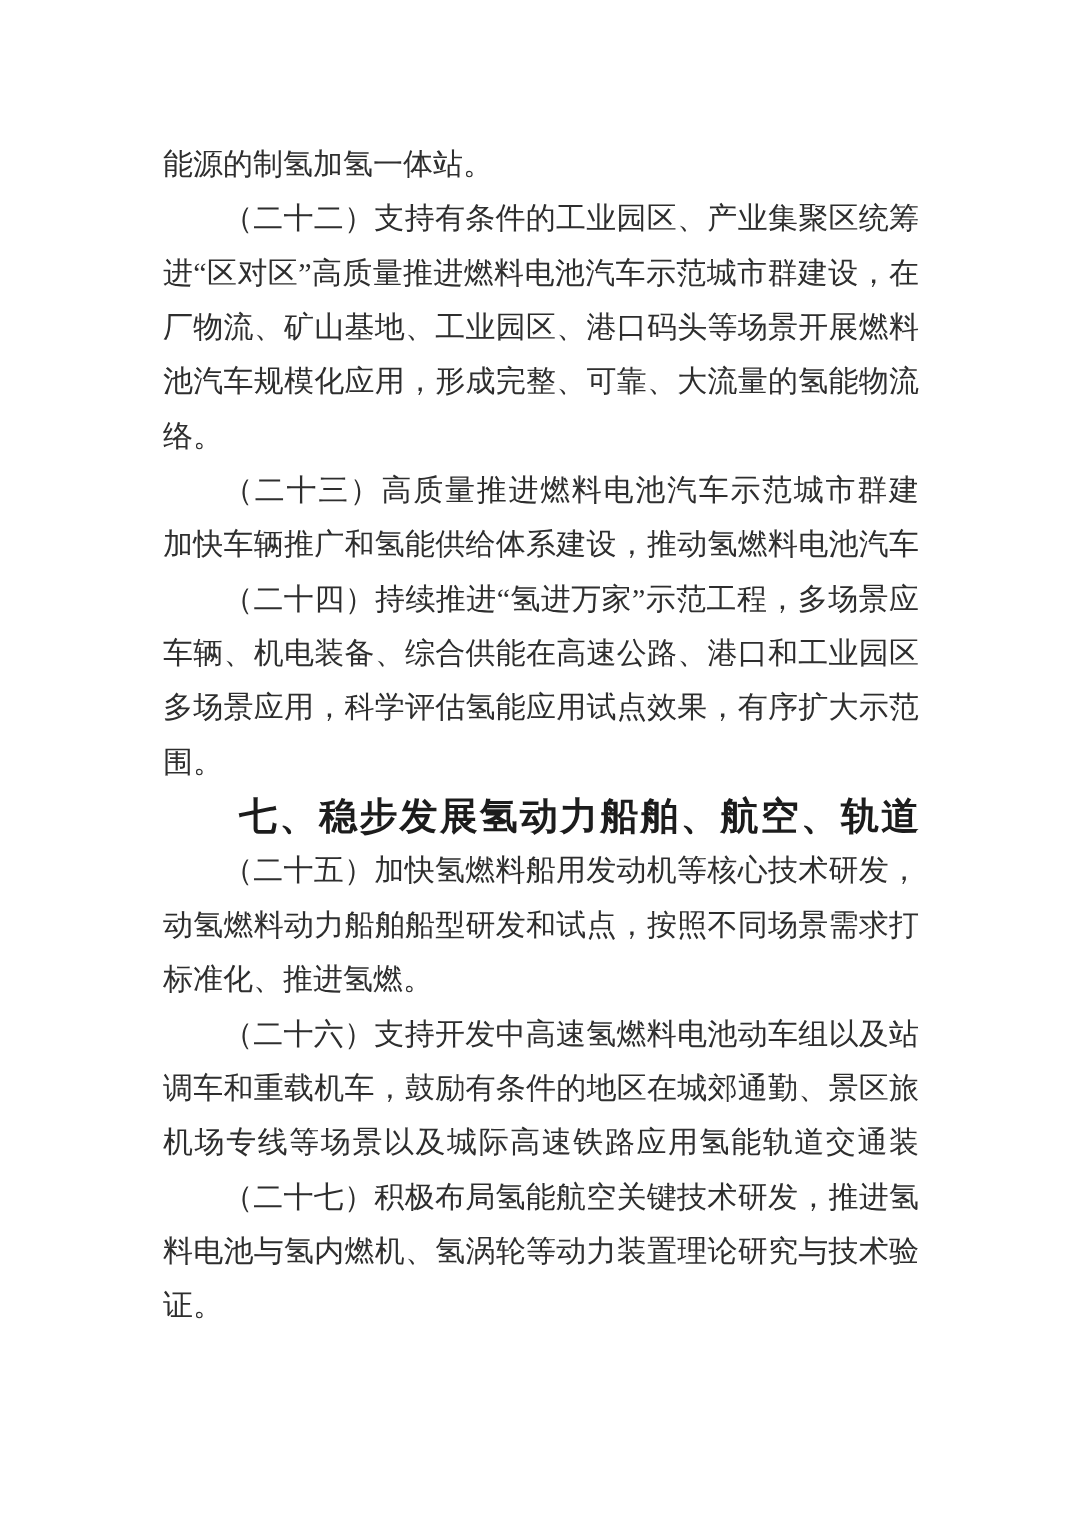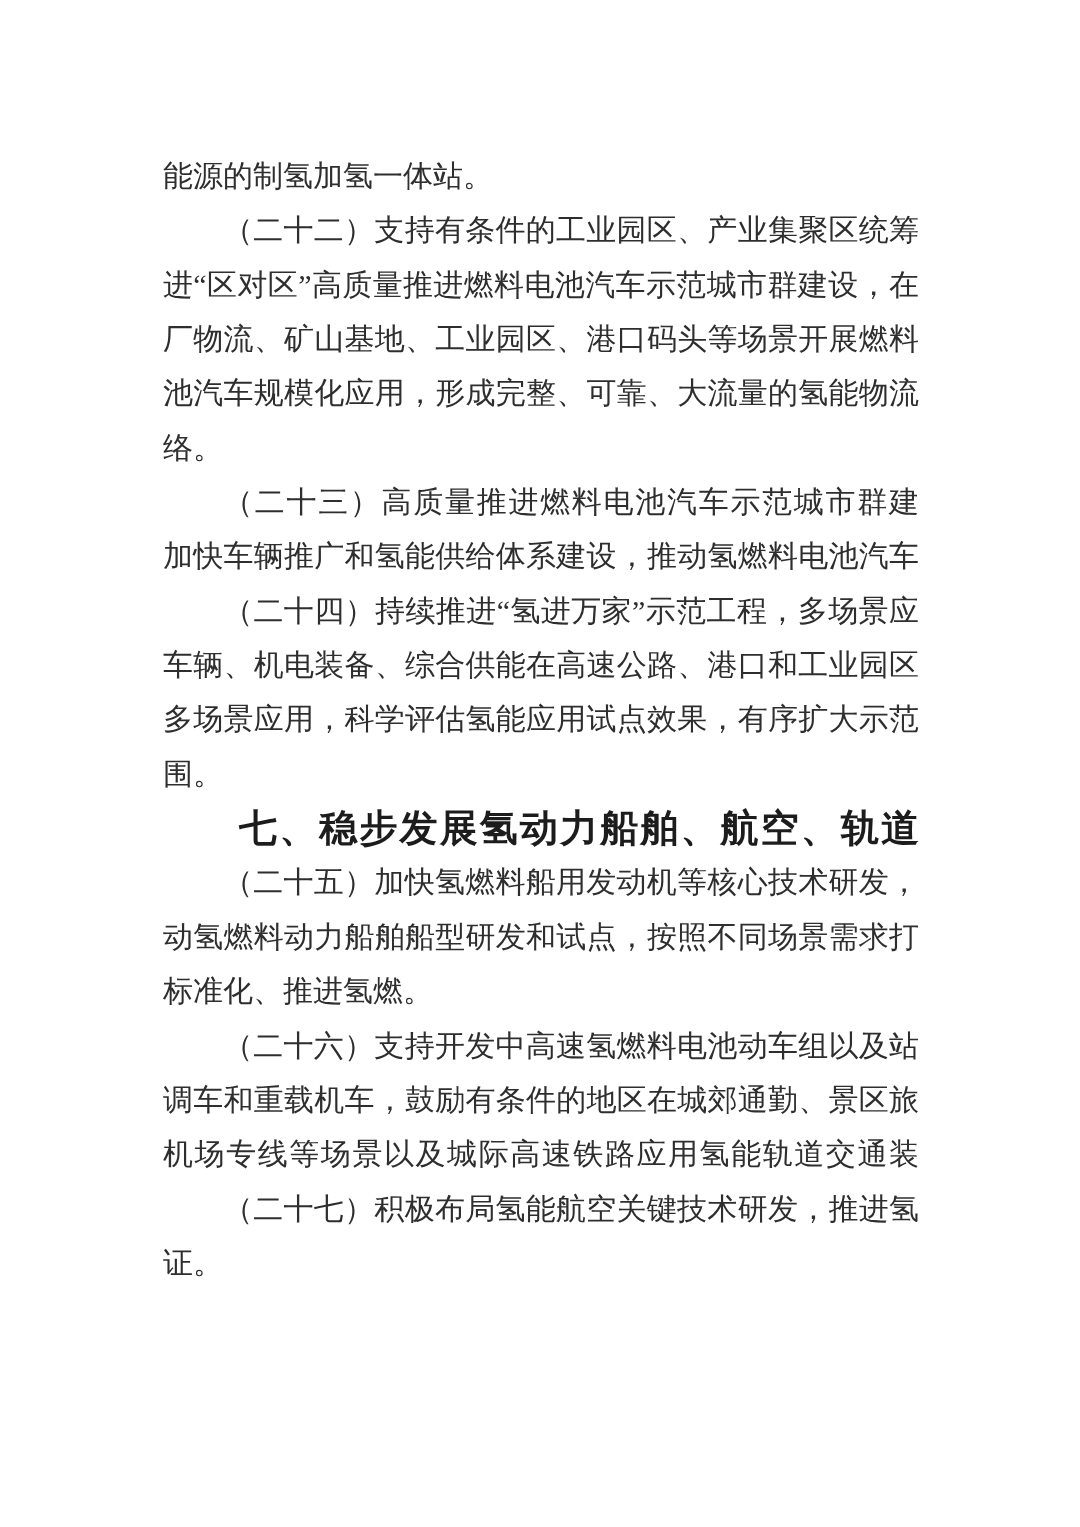--- a/index.html
+++ b/index.html
@@ -7,21 +7,21 @@
     position: relative;
     width: 1080px;
     height: 1527px;
     background: #ffffff;
     overflow: hidden;
     font-family: "Liberation Serif", "DejaVu Serif", serif;
   }
   .content {
     position: absolute;
     left: 163px;
-    top: 149px;
+    top: 137px;
     width: 756px;
     line-height: 54.35px;
     font-size: 30px;
     color: #2e2e2e;
     letter-spacing: 0;
   }
   .block { margin: 0; padding: 0; }
   .line {
     display: block;
     height: 54.35px;
@@ -77,16 +77,17 @@
         <div class="line">动氢燃料动力船舶船型研发和试点，按照不同场景需求打造</div>
         <div class="line last">标准化、推进氢燃。</div>
       </div>
       <div class="block body">
         <div class="line indent">（二十六）支持开发中高速氢燃料电池动车组以及站场</div>
         <div class="line">调车和重载机车，鼓励有条件的地区在城郊通勤、景区旅游、</div>
         <div class="line last">机场专线等场景以及城际高速铁路应用氢能轨道交通装备。</div>
       </div>
       <div class="block body">
         <div class="line indent">（二十七）积极布局氢能航空关键技术研发，推进氢燃</div>
+        <div class="line">料电池与氢内燃机、氢涡轮等动力装置理论研究与技术验</div>
         <div class="line last">证。</div>
       </div>
     </div>
 </div>
 
 </body></html>

